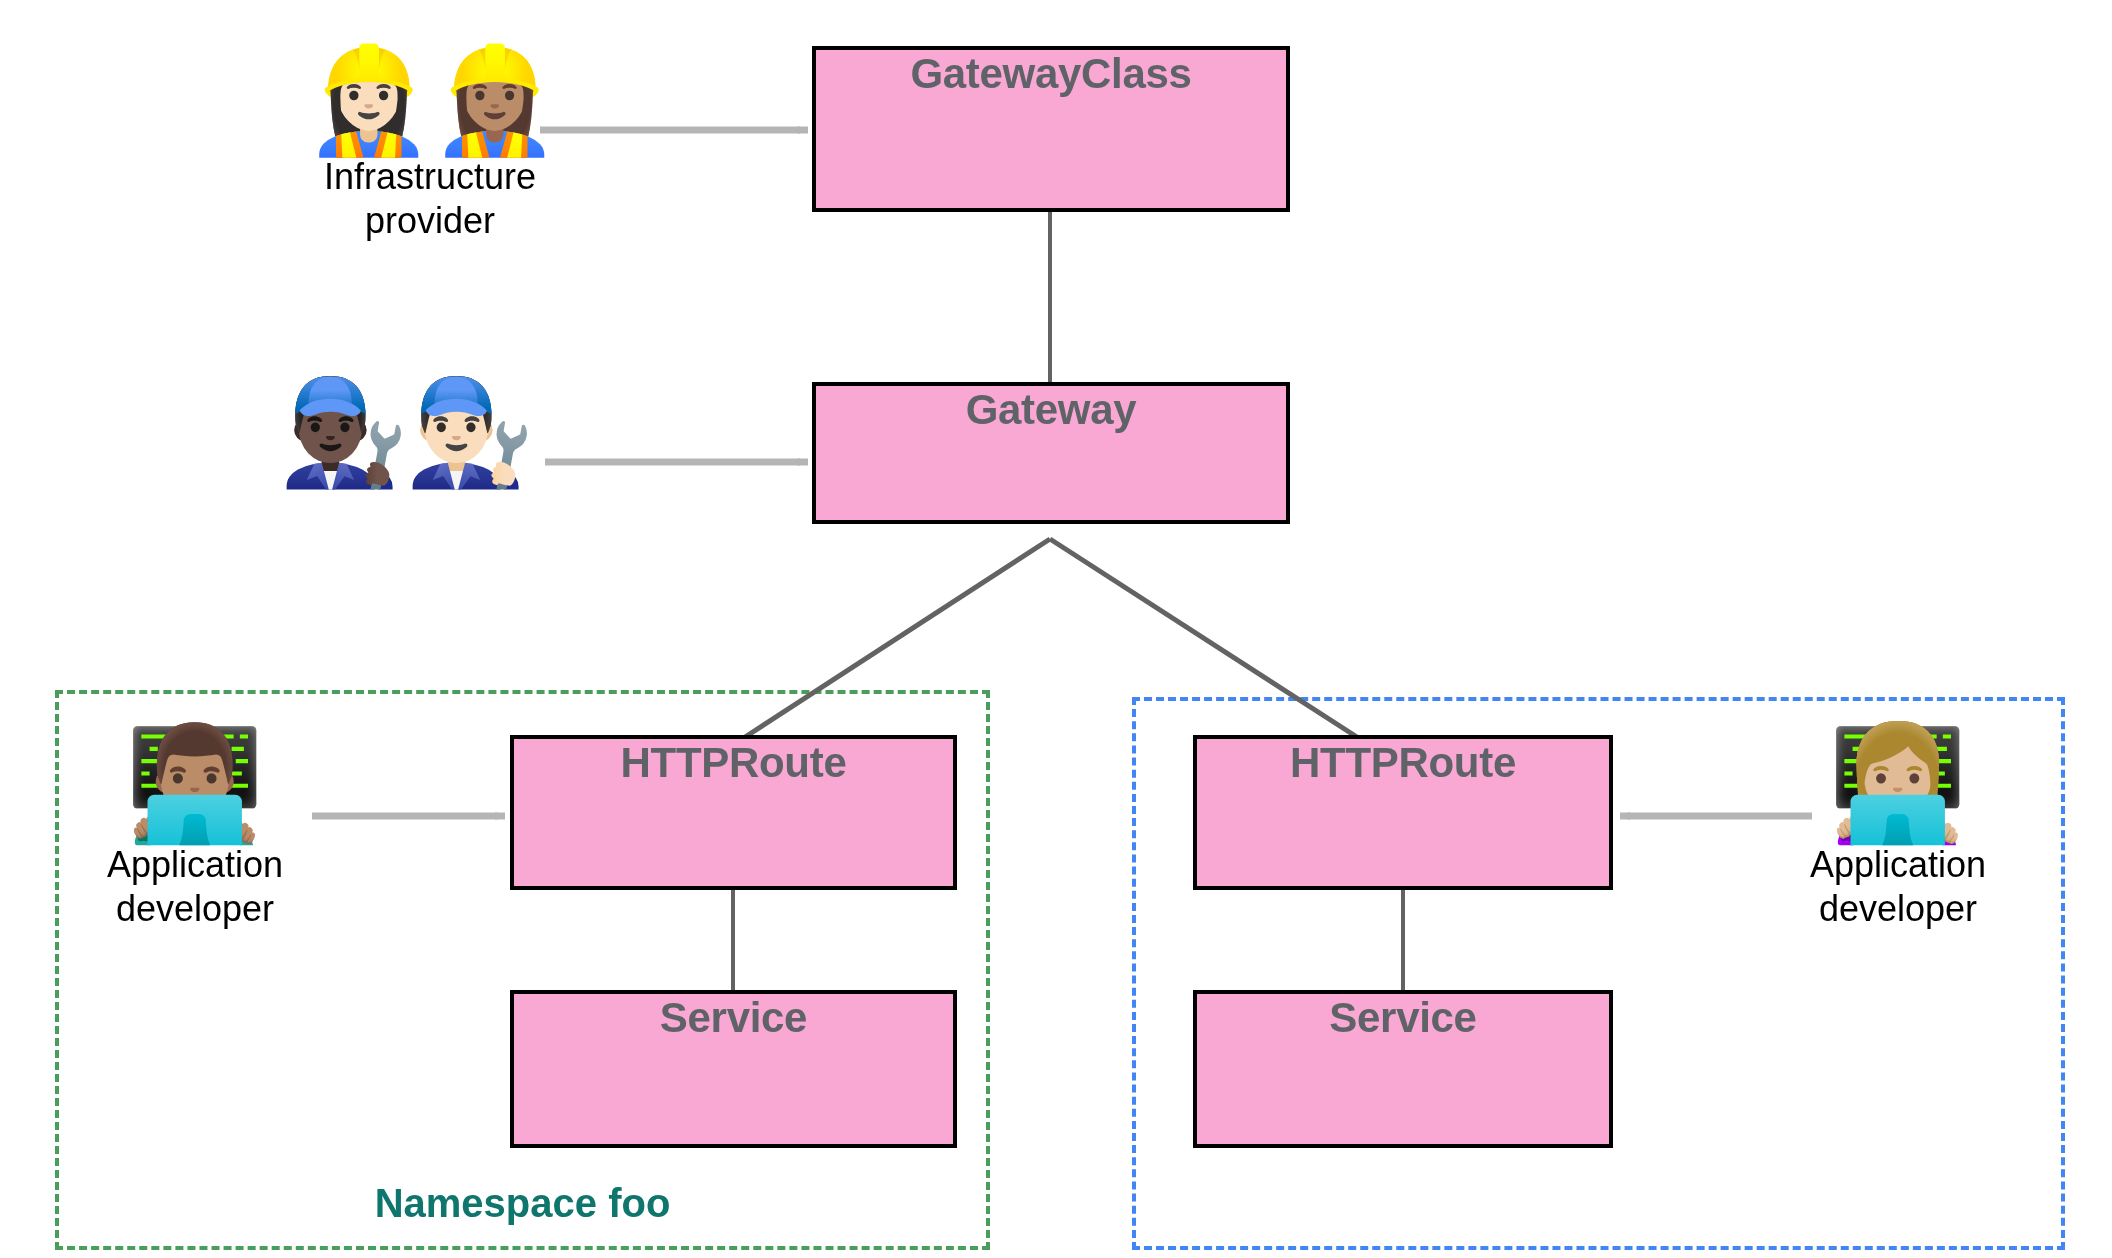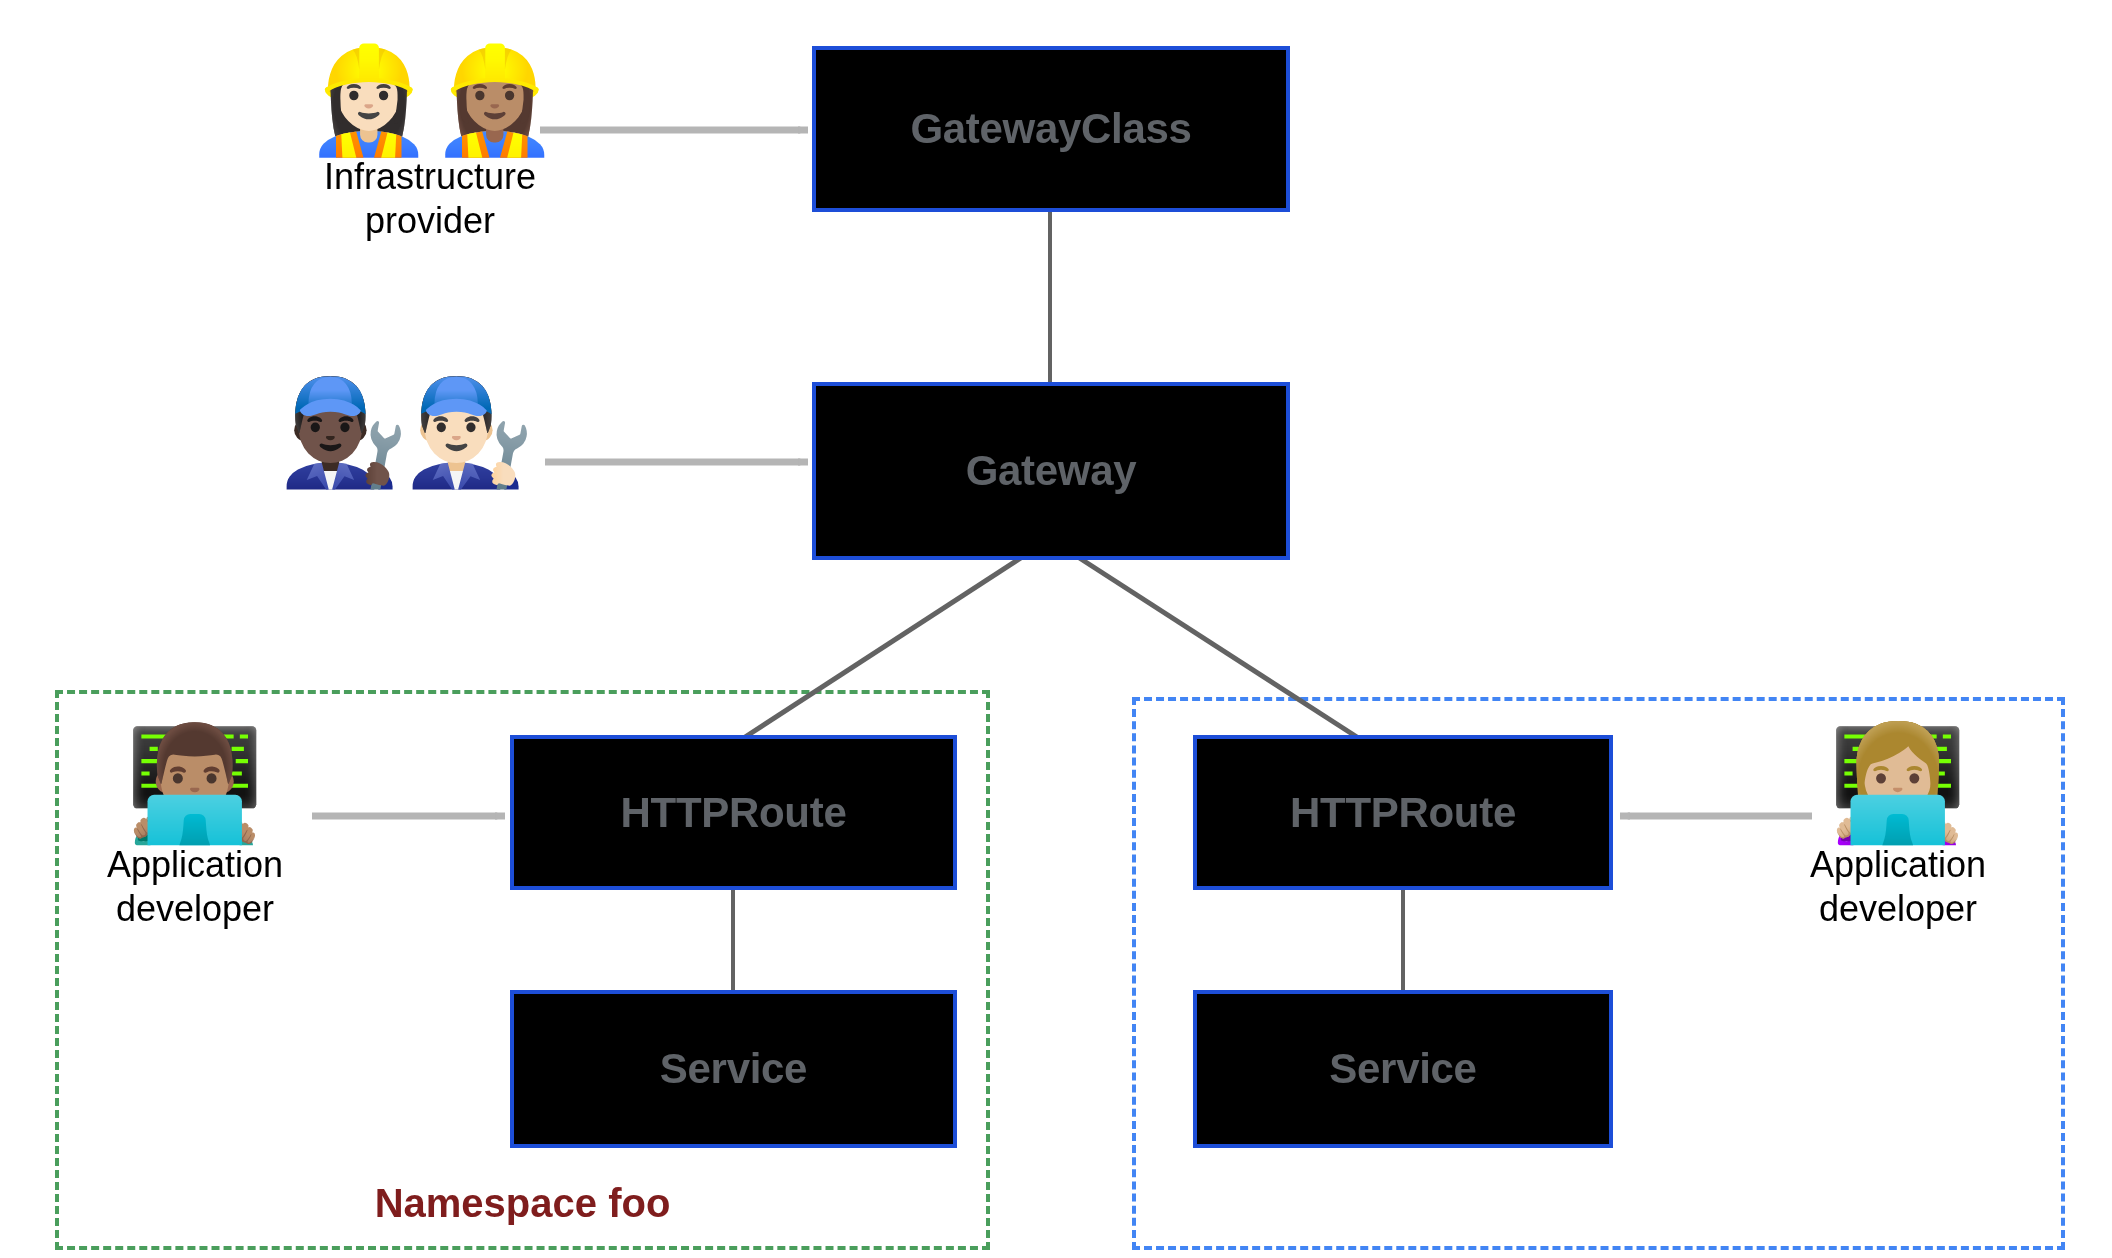--- a/index.html
+++ b/index.html
@@ -22,24 +22,24 @@
   svg.layer {
     position: absolute;
     top: 0;
     left: 0;
     width: 2112px;
     height: 1258px;
   }
   .node-box {
     position: absolute;
     box-sizing: border-box;
-    border: 4px solid #1d4ed8;
-    background: #000000;
+    border: 4px solid #000000;
+    background: #f9a8d4;
     display: flex;
-    align-items: center;
+    align-items: flex-start;
     justify-content: center;
   }
   .node-label {
     font-family: "Liberation Sans", sans-serif;
     font-weight: bold;
     font-size: 42px;
     color: #5f6368;
     letter-spacing: -0.3px;
     white-space: nowrap;
   }
@@ -51,21 +51,21 @@
   .ns-box.green { border: 4px dashed #4a9e5c; }
   .ns-box.blue  { border: 4px dashed #4285f4; }
   .ns-label {
     position: absolute;
     font-family: "Liberation Sans", sans-serif;
     font-weight: bold;
     font-size: 40px;
     white-space: nowrap;
     text-align: center;
   }
-  .ns-label.green { color: #7f1d1d; }
+  .ns-label.green { color: #0f766e; }
   .ns-label.blue  { color: #4285f4; }
   .persona {
     position: absolute;
     text-align: center;
   }
   .persona-emoji {
     font-size: 104px;
     line-height: 1.05;
     white-space: nowrap;
     letter-spacing: -4px;
@@ -112,21 +112,21 @@
 
     <line x1="312" y1="816" x2="505" y2="816" stroke="#b5b5b5" stroke-width="7" marker-end="url(#arrowhead)"></line>
 
     <line x1="1812" y1="816" x2="1620" y2="816" stroke="#b5b5b5" stroke-width="7" marker-end="url(#arrowhead)"></line>
   </svg>
 
   <div class="node-box" style="left:812px; top:46px; width:478px; height:166px;">
     <span class="node-label">GatewayClass</span>
   </div>
 
-  <div class="node-box" style="left:812px; top:382px; width:478px; height:178px;">
+  <div class="node-box" style="left:812px; top:382px; width:478px; height:142px;">
     <span class="node-label">Gateway</span>
   </div>
 
   <div class="node-box" style="left:510px; top:735px; width:447px; height:155px;">
     <span class="node-label">HTTPRoute</span>
   </div>
 
   <div class="node-box" style="left:510px; top:990px; width:447px; height:158px;">
     <span class="node-label">Service</span>
   </div>

